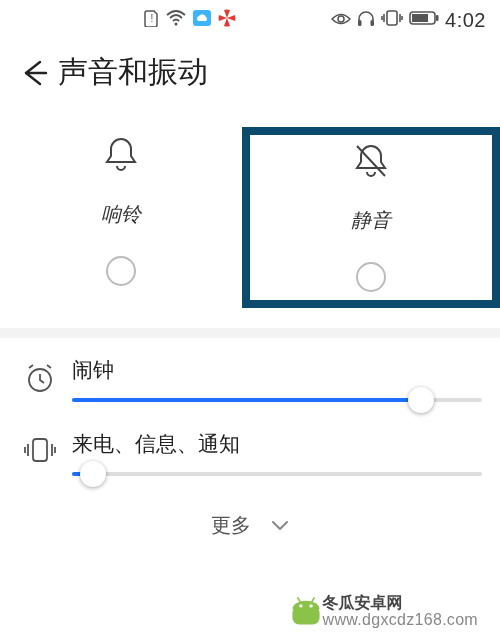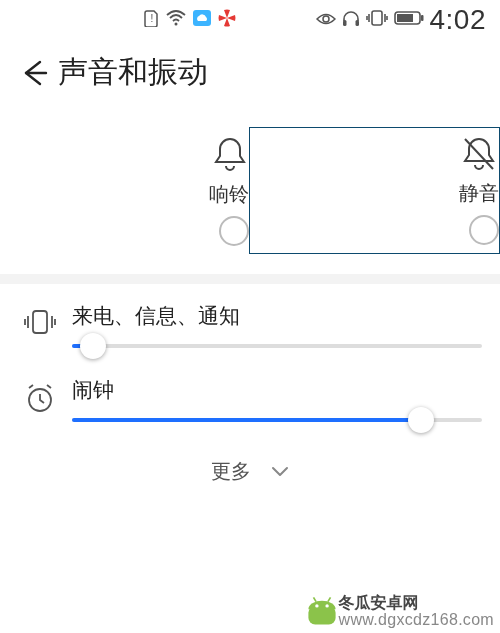--- a/index.html
+++ b/index.html
@@ -1,42 +1,42 @@
 <!DOCTYPE html>
 <html><head>
 <meta charset="utf-8">
 <style>
   * { margin: 0; padding: 0; box-sizing: border-box; font-family: -apple-system, "Helvetica Neue", Arial, "PingFang SC", "Microsoft YaHei", sans-serif; }
   body { width: 500px; height: 633px; background: #fff; position: relative; overflow: hidden; }
   .status-bar { height: 40px; display: flex; align-items: center; justify-content: space-between; padding: 0 14px; color: #555; }
   .status-left { display: flex; align-items: center; gap: 6px; margin-left: 130px;}
   .status-right { display: flex; align-items: center; gap: 6px; font-size: 18px; color:#444;}
-  .status-right .time { font-size: 28px; color:#333; font-weight:400; letter-spacing:0.5px;}
+  .status-right .time { font-size: 20px; color:#333; font-weight:400; letter-spacing:0.5px;}
   .header { display: flex; align-items: center; padding: 12px 22px 10px 18px; }
   .back-btn { width: 34px; height: 34px; display:flex; align-items:center; justify-content:center; cursor:pointer;}
   .title { font-size: 30px; font-weight: 500; color: #222; margin-left: 6px;}
   .modes { display: flex; padding: 24px 0 20px 0; }
-  .mode { flex: 1; display: flex; flex-direction: column; align-items: flex-end; gap: 4px; padding: 6px 0;}
+  .mode { flex: 1; display: flex; flex-direction: column; align-items: center; gap: 24px; padding: 6px 0; font-style: italic;}
   .mode .icon-wrap { height: 44px; display:flex; align-items:center; justify-content:center;}
   .mode .label { font-size: 20px; color:#333; }
   .radio { width: 30px; height: 30px; border-radius: 50%; border: 2px solid #bbb; margin-top:4px; display:flex; align-items:center; justify-content:center;}
   .radio.selected { border: 4px solid #1e6fff; }
   .radio.selected::after { content:""; width:12px; height:12px; background:#1e6fff; border-radius:50%; }
-  .highlight-box { border: 1px solid #0c4a6e; padding-top:4px; padding-bottom:8px;}
+  .highlight-box { border: 8px solid #0c4a6e; padding-top:4px; padding-bottom:8px;}
   .divider { height: 10px; background: #f3f3f3; }
   .sliders { padding: 18px 18px 0 18px; }
   .slider-row { display: flex; align-items: flex-start; margin-bottom: 28px; }
   .slider-row .row-icon { width: 44px; display:flex; justify-content:center; padding-top:6px; color:#555;}
   .slider-row .row-body { flex:1; padding-left:10px;}
   .slider-row .row-label { font-size: 21px; color:#222; margin-bottom: 14px;}
   .track { position: relative; height: 4px; background: #ddd; border-radius: 2px; }
   .track .fill { position:absolute; left:0; top:0; bottom:0; background:#1e6fff; border-radius:2px;}
   .thumb { position: absolute; top: 50%; width: 26px; height: 26px; background:#fff; border-radius:50%; box-shadow: 0 1px 4px rgba(0,0,0,0.35); transform: translate(-50%, -50%);}
   .more { display:flex; justify-content:center; align-items:center; gap:20px; padding: 8px 0 6px 0; font-size:20px; color:#555;}
-  .watermark { position:absolute; right:6px; bottom:4px; display:flex; align-items:center; gap:0; }
+  .watermark { position:absolute; right:22px; bottom:4px; display:flex; align-items:center; gap:0; }
   .watermark .wm-text { display:flex; flex-direction:column; align-items:flex-start; line-height:1.1;}
   .watermark .wm-line1 { font-size:16px; font-weight:600; color:#444;}
   .watermark .wm-line2 { font-size:16px; color:#888; letter-spacing:0.3px;}
   .android-bot { width:34px; height:34px; }
 </style>
 </head>
 <body>
 
 <div class="status-bar">
   <div class="status-left">
@@ -137,47 +137,47 @@
     <div class="radio"></div>
   </div>
 </div>
 
 <div class="divider"></div>
 
 <div class="sliders">
 
   <div class="slider-row">
     <div class="row-icon">
+      <svg width="32" height="32" viewBox="0 0 32 32">
+          <circle cx="16" cy="18" r="11" fill="none" stroke="#555" stroke-width="1.8"></circle>
+          <path d="M16 12v6l4 3" stroke="#555" stroke-width="1.8" fill="none"></path>
+          <path d="M5 6l4-3M27 6l-4-3" stroke="#555" stroke-width="1.8"></path>
+        </svg>
+    </div>
+    <div class="row-body">
+      <div class="row-label">闹钟</div>
+      <div class="track">
+        <div class="fill" style="width:85%"></div>
+        <div class="thumb" style="left:85%"></div>
+      </div>
+    </div>
+  </div>
+
+  <div class="slider-row">
+    <div class="row-icon">
       <svg width="34" height="28" viewBox="0 0 34 28">
           <rect x="10" y="3" width="14" height="22" rx="3" fill="none" stroke="#555" stroke-width="1.8"></rect>
           <path d="M5 8v12M2 11v6M29 8v12M32 11v6" stroke="#555" stroke-width="1.8"></path>
         </svg>
     </div>
     <div class="row-body">
       <div class="row-label">来电、信息、通知</div>
       <div class="track">
         <div class="fill" style="width:5%"></div>
         <div class="thumb" style="left:5%"></div>
-      </div>
-    </div>
-  </div>
-
-  <div class="slider-row">
-    <div class="row-icon">
-      <svg width="32" height="32" viewBox="0 0 32 32">
-          <circle cx="16" cy="18" r="11" fill="none" stroke="#555" stroke-width="1.8"></circle>
-          <path d="M16 12v6l4 3" stroke="#555" stroke-width="1.8" fill="none"></path>
-          <path d="M5 6l4-3M27 6l-4-3" stroke="#555" stroke-width="1.8"></path>
-        </svg>
-    </div>
-    <div class="row-body">
-      <div class="row-label">闹钟</div>
-      <div class="track">
-        <div class="fill" style="width:85%"></div>
-        <div class="thumb" style="left:85%"></div>
       </div>
     </div>
   </div>
 
 </div>
 
 <div class="more">
   <span>更多</span>
   <svg width="18" height="12" viewBox="0 0 18 12">
       <path d="M2 2l7 7 7-7" fill="none" stroke="#888" stroke-width="2" stroke-linecap="round" stroke-linejoin="round"></path>

